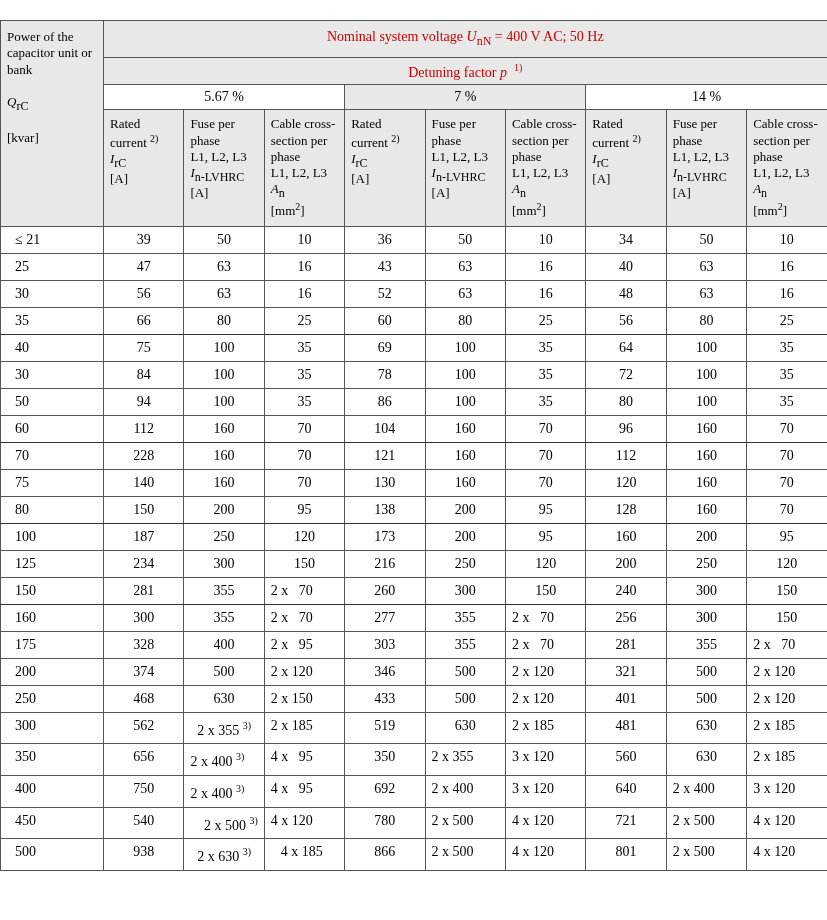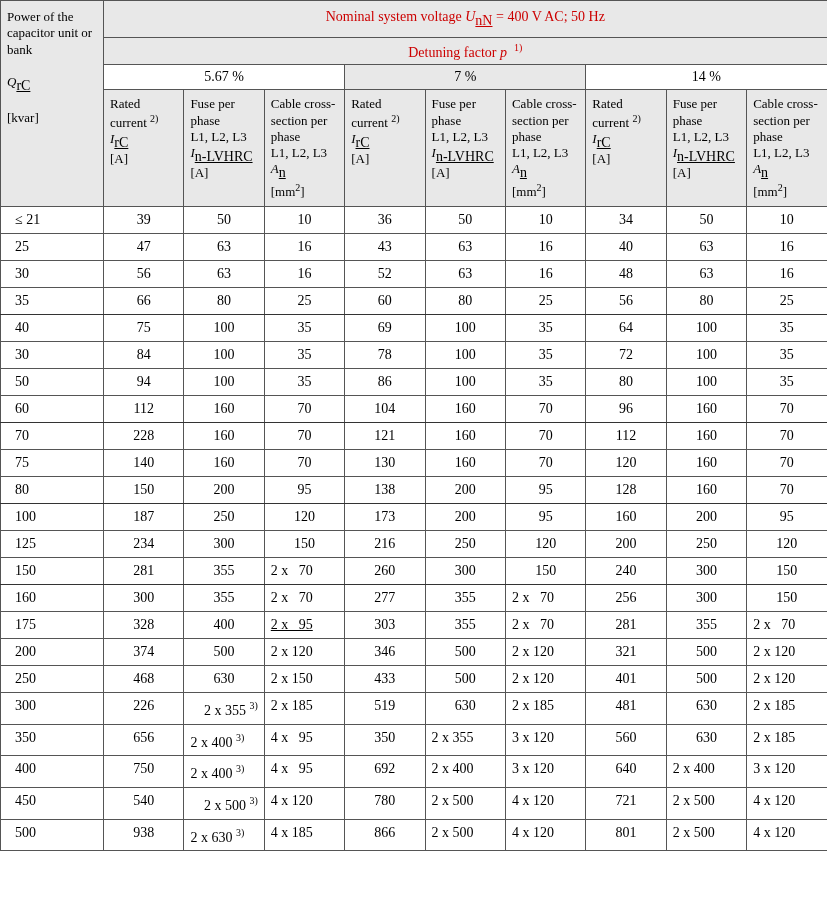--- a/index.html
+++ b/index.html
@@ -7,20 +7,21 @@
     padding: 0;
     font-family: "Times New Roman", Times, serif;
     font-size: 14px;
     background: #fff;
     color: #000;
   }
   table {
     border-collapse: collapse;
     width: 827px;
     table-layout: fixed;
+    margin-top: 20px;
   }
   th, td {
     border: 1px solid #555;
     padding: 4px 6px;
     vertical-align: top;
   }
   thead th {
     font-weight: normal;
     text-align: center;
   }
@@ -31,21 +32,21 @@
   tbody td {
     text-align: center;
     height: 22px;
     line-height: 22px;
     padding: 2px 6px;
   }
   tbody td:first-child {
     text-align: left;
     padding-left: 14px;
   }
-  .sub { font-size: 14px; vertical-align: sub; text-decoration: underline; }
+  .sub { font-size: 12px; vertical-align: sub; }
   .sup { font-size: 10px; vertical-align: super; }
   .it { font-style: italic; font-family: "Times New Roman", Times, serif; }
   .hdr-multi {
     text-align: left;
     padding: 6px 6px;
     line-height: 1.25;
     font-size: 13px;
   }
   col.c0 { width: 103px; }
   col.cn { width: 80.4px; }
@@ -324,21 +325,21 @@
         <td>355</td>
         <td style="text-align: left; padding-left: 6px;">2 x&nbsp;&nbsp;&nbsp;70</td>
         <td>256</td>
         <td>300</td>
         <td>150</td>
       </tr>
       <tr>
         <td>175</td>
         <td>328</td>
         <td>400</td>
-        <td style="text-align: left; padding-left: 6px; text-decoration: underline;">2 x&nbsp;&nbsp;&nbsp;95</td>
+        <td style="text-align: left; padding-left: 6px;">2 x&nbsp;&nbsp;&nbsp;95</td>
         <td>303</td>
         <td>355</td>
         <td style="text-align: left; padding-left: 6px;">2 x&nbsp;&nbsp;&nbsp;70</td>
         <td>281</td>
         <td>355</td>
         <td style="text-align: left; padding-left: 6px;">2 x&nbsp;&nbsp;&nbsp;70</td>
       </tr>
       <tr>
         <td>200</td>
         <td>374</td>
@@ -358,22 +359,22 @@
         <td style="text-align: left; padding-left: 6px;">2 x 150</td>
         <td>433</td>
         <td>500</td>
         <td style="text-align: left; padding-left: 6px;">2 x 120</td>
         <td>401</td>
         <td>500</td>
         <td style="text-align: left; padding-left: 6px;">2 x 120</td>
       </tr>
       <tr>
         <td>300</td>
-        <td>226</td>
-        <td style="text-align: right; padding-left: 6px;">2&nbsp;x&nbsp;355&nbsp;<span class="sup">3)</span></td>
+        <td>562</td>
+        <td style="text-align: center; padding-left: 6px;">2&nbsp;x&nbsp;355&nbsp;<span class="sup">3)</span></td>
         <td style="text-align: left; padding-left: 6px;">2 x 185</td>
         <td>519</td>
         <td>630</td>
         <td style="text-align: left; padding-left: 6px;">2 x 185</td>
         <td>481</td>
         <td>630</td>
         <td style="text-align: left; padding-left: 6px;">2 x 185</td>
       </tr>
       <tr>
         <td>350</td>
@@ -407,22 +408,22 @@
         <td>780</td>
         <td style="text-align: left; padding-left: 6px;">2 x 500</td>
         <td style="text-align: left; padding-left: 6px;">4 x 120</td>
         <td>721</td>
         <td style="text-align: left; padding-left: 6px;">2 x 500</td>
         <td style="text-align: left; padding-left: 6px;">4 x 120</td>
       </tr>
       <tr>
         <td>500</td>
         <td>938</td>
-        <td style="text-align: left; padding-left: 6px;">2&nbsp;x&nbsp;630&nbsp;<span class="sup">3)</span></td>
-        <td style="text-align: left; padding-left: 6px;">4 x 185</td>
+        <td style="text-align: center; padding-left: 6px;">2&nbsp;x&nbsp;630&nbsp;<span class="sup">3)</span></td>
+        <td style="text-align: left; padding-left: 16px;">4 x 185</td>
         <td>866</td>
         <td style="text-align: left; padding-left: 6px;">2 x 500</td>
         <td style="text-align: left; padding-left: 6px;">4 x 120</td>
         <td>801</td>
         <td style="text-align: left; padding-left: 6px;">2 x 500</td>
         <td style="text-align: left; padding-left: 6px;">4 x 120</td>
       </tr>
     </tbody>
 </table>
 

